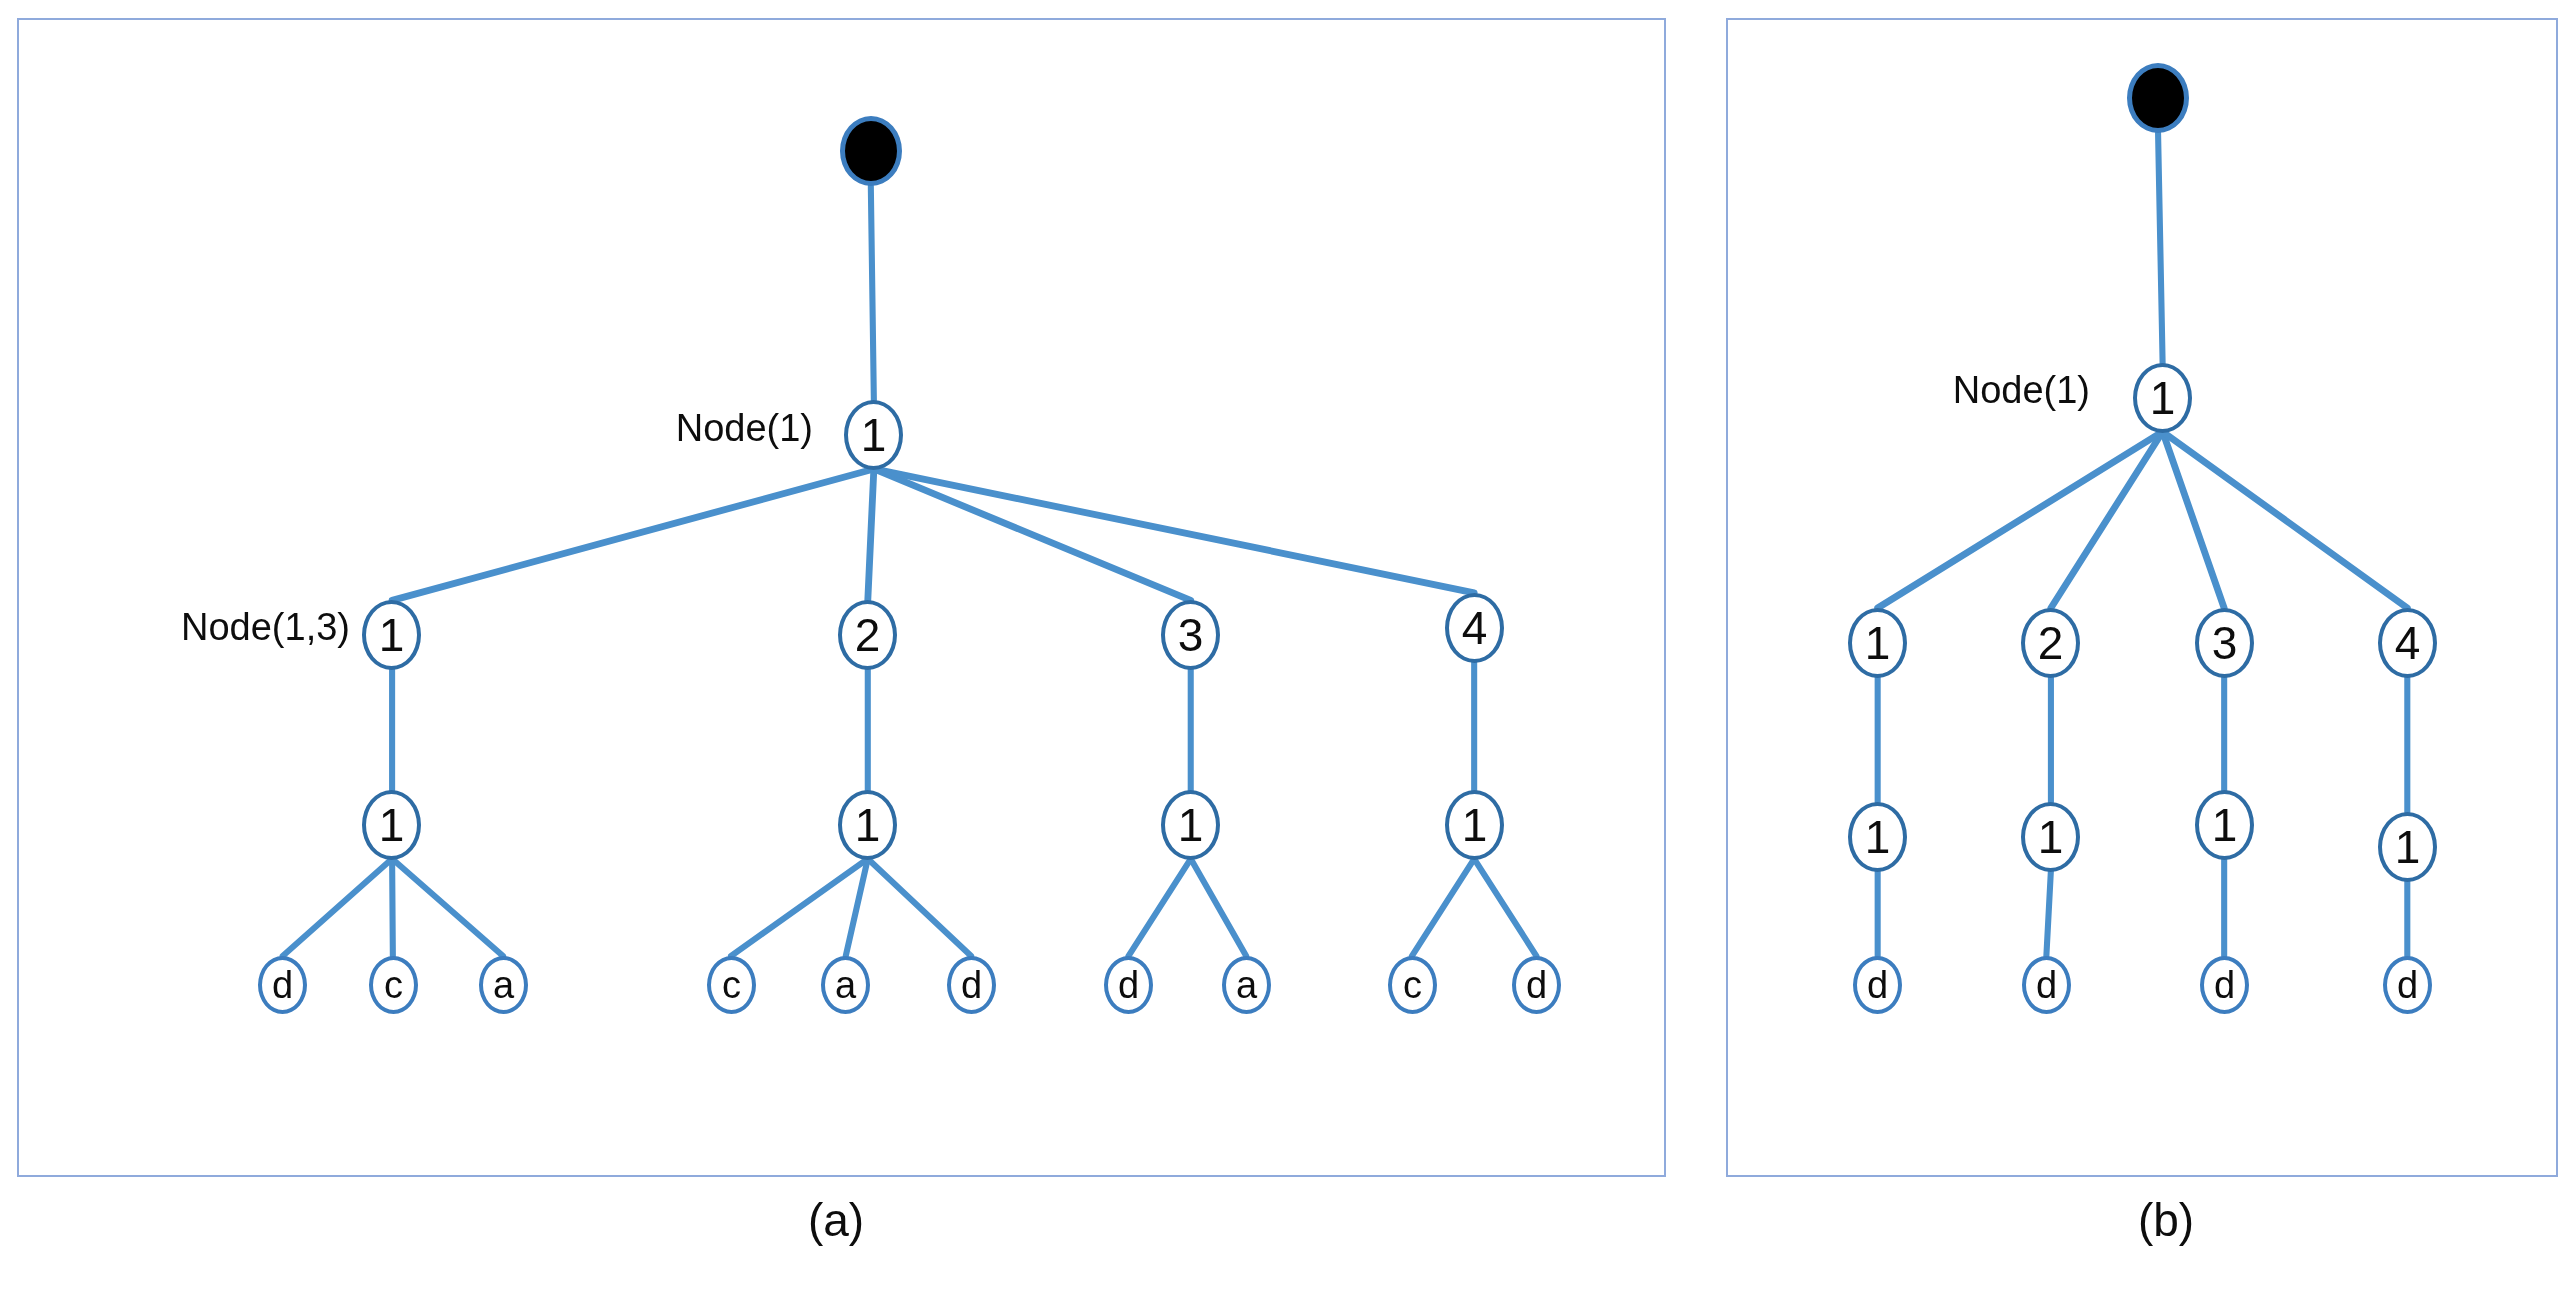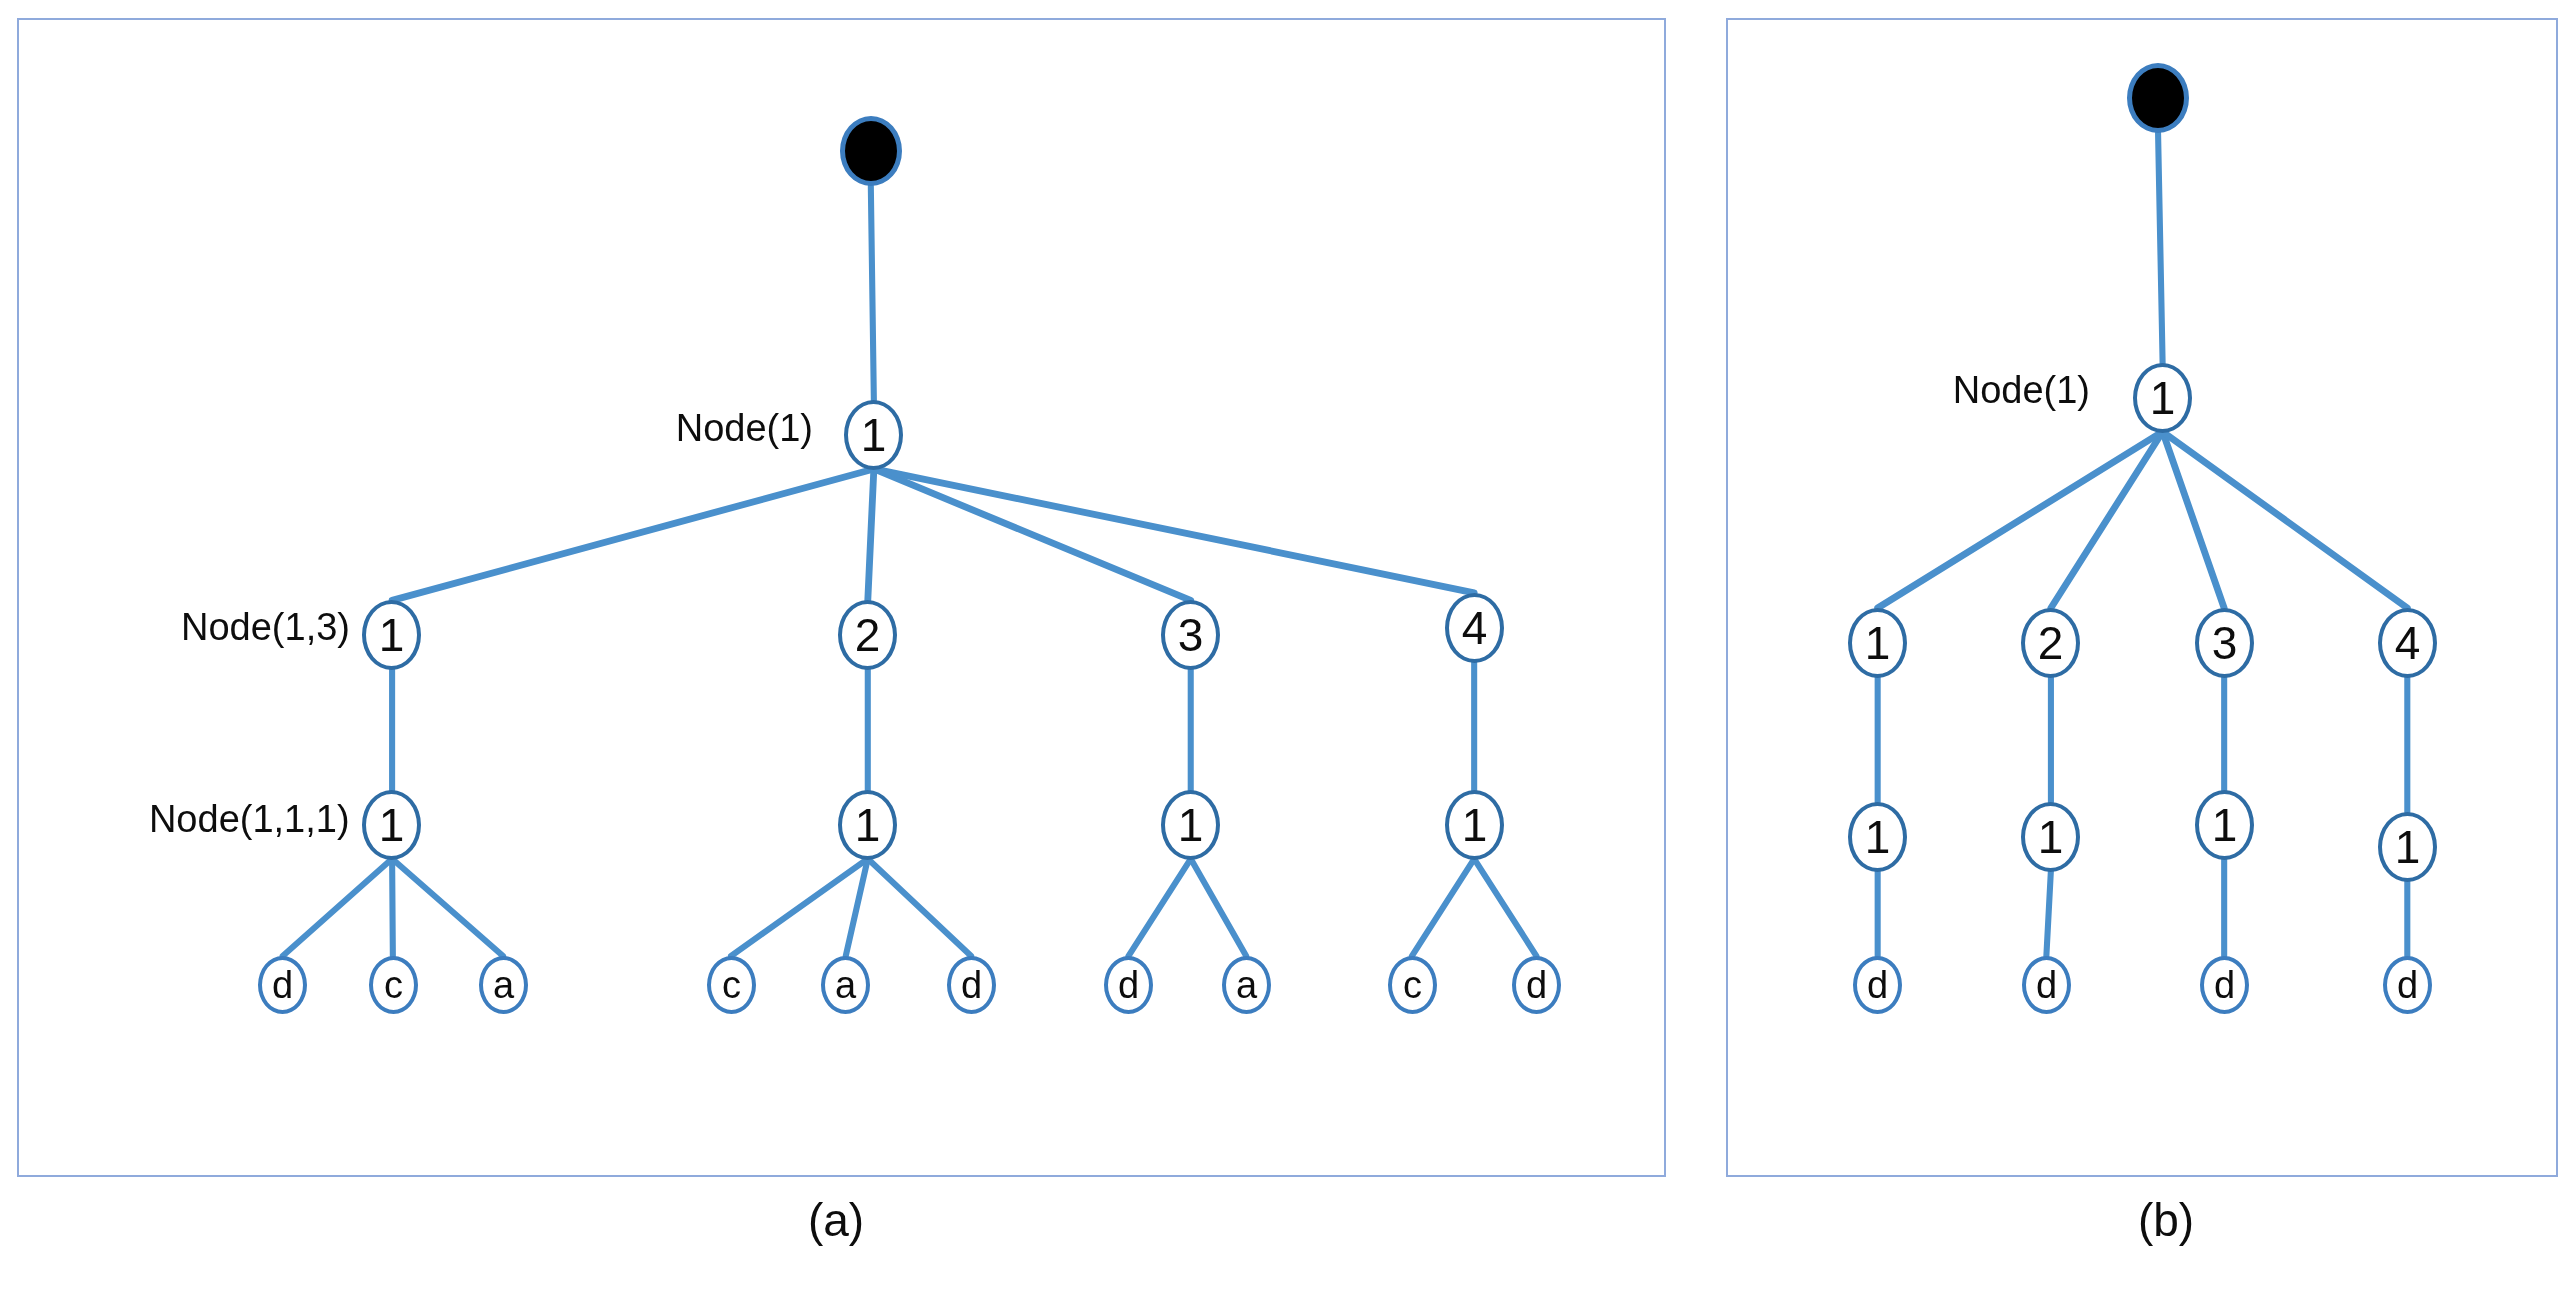--- a/index.html
+++ b/index.html
@@ -130,21 +130,20 @@
   <div class="side-label" style="left:608px;top:407px;width:205px;">Node(1)</div>
   <div class="node num" style="left:844px;top:400px;">1</div>
 
   <div class="side-label" style="left:84px;top:606px;width:266px;">Node(1,3)</div>
 
   <div class="node num" style="left:362px;top:600px;">1</div>
   <div class="node num" style="left:838px;top:600px;">2</div>
   <div class="node num" style="left:1161px;top:600px;">3</div>
   <div class="node num" style="left:1445px;top:593px;">4</div>
 
-  <div class="side-label" style="left:26.6px;top:798px;width:323px;">Node(1,1,1)</div>
 
   <div class="node num" style="left:362px;top:790px;">1</div>
   <div class="node num" style="left:838px;top:790px;">1</div>
   <div class="node num" style="left:1161px;top:790px;">1</div>
   <div class="node num" style="left:1445px;top:790px;">1</div>
 
   <div class="node leaf" style="left:258px;top:956px;">d</div>
   <div class="node leaf" style="left:369px;top:956px;">c</div>
   <div class="node leaf" style="left:479px;top:956px;">a</div>
 

